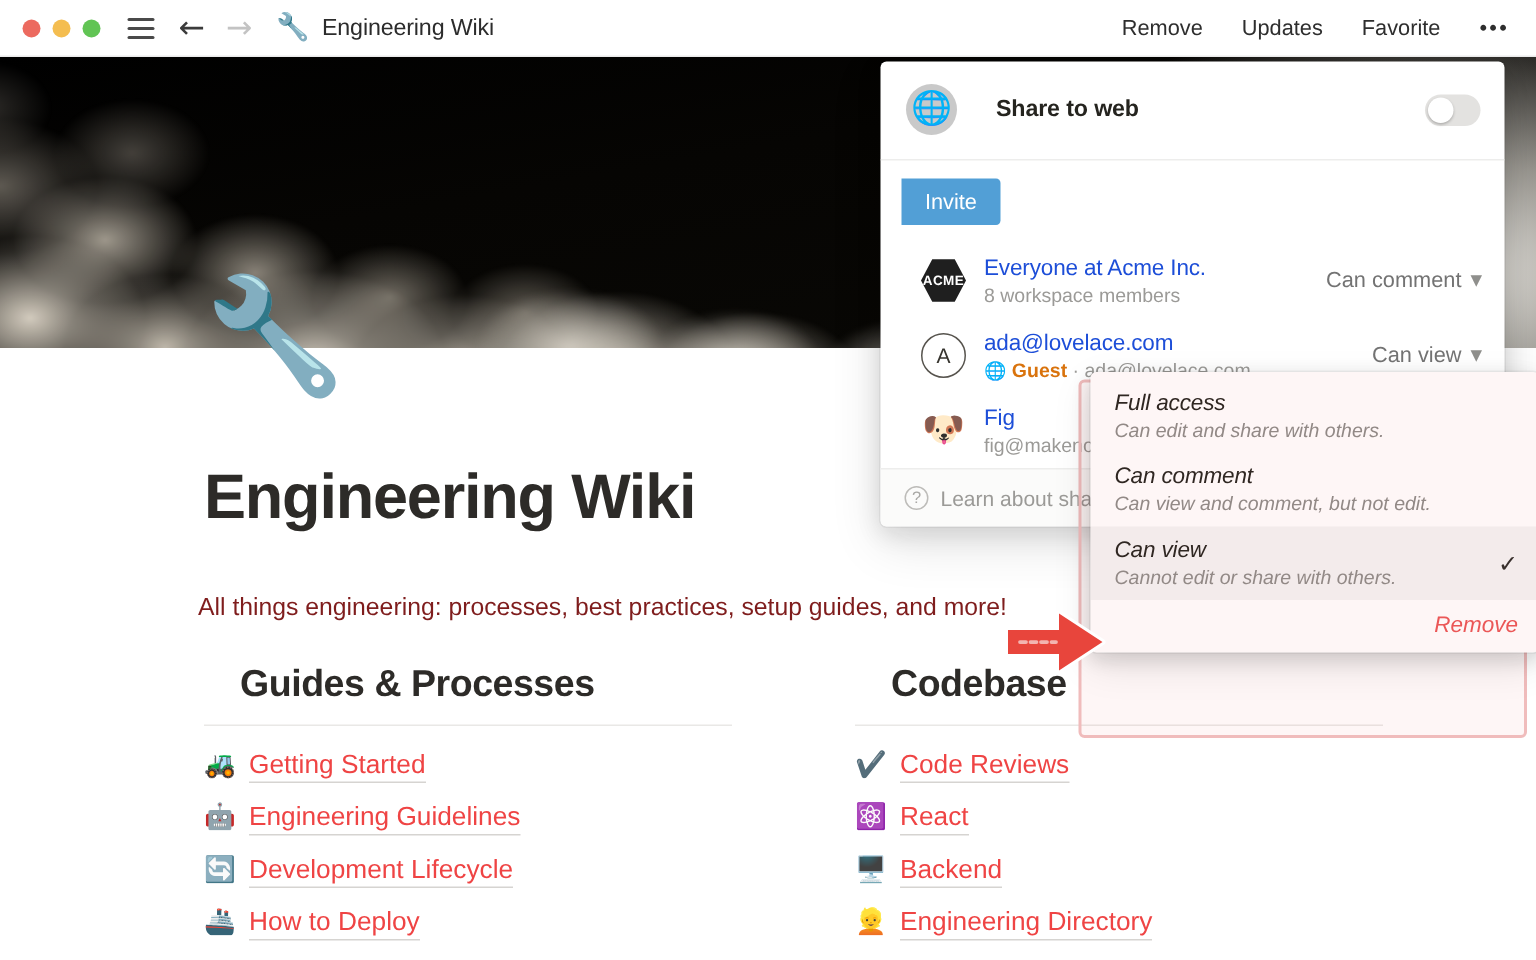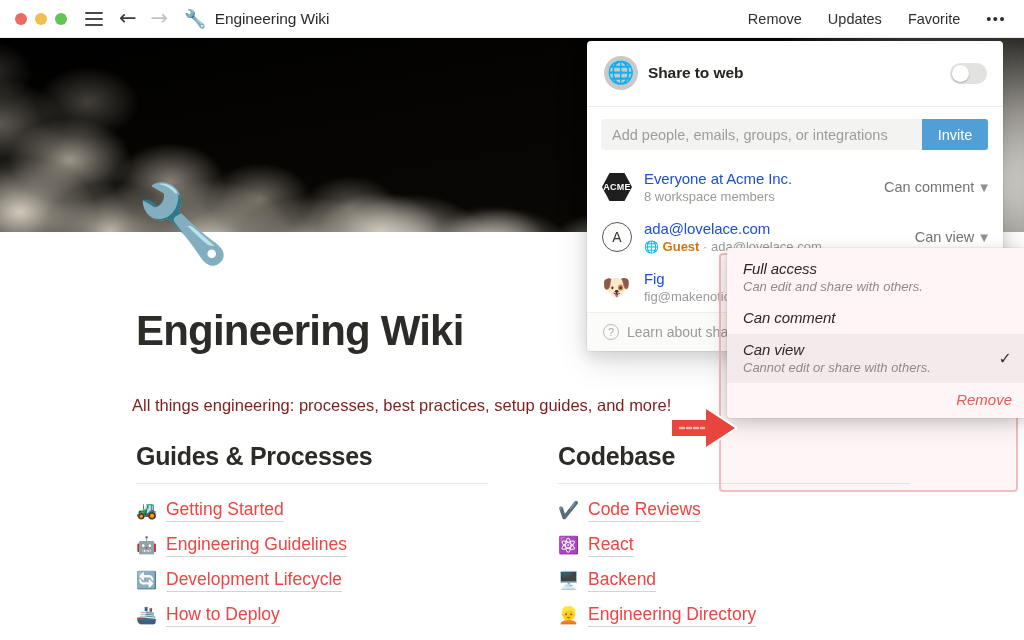--- a/index.html
+++ b/index.html
@@ -125,24 +125,25 @@
   #doc-title {
     position: absolute; left: 136px; top: 75px;
     font-size: 42px; font-weight: bold; color: #2d2b28; letter-spacing: -0.8px;
   }
   #doc-sub {
     position: absolute; left: 132px; top: 164px;
     font-size: 16.5px; color: #7f1d1d;
   }
   .col { position: absolute; top: 210px; width: 352px; }
   .col.left  { left: 136px; }
-  .col.right { left: 558px; }
+  .col.right { left: 570px; }
   .col h2 {
     font-size: 25px; font-weight: bold; color: #2d2b28; letter-spacing: -0.3px;
     padding-bottom: 12px;
+    margin-left: 24px;
   }
   .col .rule { height: 1px; background: #e9e8e6; margin-bottom: 14px; }
   .lnk { display: flex; align-items: center; gap: 9px; margin-bottom: 10px; height: 25px; }
   .lnk .emj { font-size: 17px; line-height: 1; width: 21px; text-align: center;
      font-family: "DejaVu Sans", sans-serif; }
   .lnk .txt {
     font-size: 17.5px; color: #ef4444;
     border-bottom: 1.4px solid #d6d4d1; padding-bottom: 1px;
   }
 
@@ -156,21 +157,21 @@
     overflow: hidden;
   }
   .sp-web { display: flex; align-items: center; padding: 15px 16px 16px 17px; }
   .globe-ico {
     width: 34px; height: 34px; border-radius: 50%;
     background: #c9c9c9; position: relative; flex: none;
     display: flex; align-items: center; justify-content: center;
     color: #ffffff; font-size: 22px; line-height: 1;
     font-family: "DejaVu Sans", sans-serif;
   }
-  .sp-web .txts { margin-left: 10px; text-align: center; }
+  .sp-web .txts { margin-left: 26px; text-align: center; }
   .sp-web .t1 { font-size: 15.5px; color: #25241f; font-weight: 600; letter-spacing: -.1px; }
   .sp-web .t2 { font-size: 13.5px; color: #9b9a97; margin-top: 3px; }
   .toggle {
     margin-left: auto; width: 37px; height: 21px; border-radius: 11px;
     background: #e3e2e0; position: relative; flex: none;
   }
   .toggle .knob {
     position: absolute; top: 2px; left: 2px; width: 17px; height: 17px;
     border-radius: 50%; background: #ffffff;
     box-shadow: 0 1px 2px rgba(0,0,0,.25);
@@ -181,21 +182,21 @@
     flex: 1; height: 31px; background: #f3f3f2; border-radius: 3px 0 0 3px;
     display: flex; align-items: center; padding: 0 11px;
     font-size: 14.5px; color: #9e9d9a;
   }
   .invite-btn {
     width: 66px; height: 31px; background: #529fd6; border-radius: 0 3px 3px 0;
     display: flex; align-items: center; justify-content: center;
     color: #ffffff; font-size: 14.5px; font-weight: 500;
   }
   .prow { display: flex; align-items: center; padding: 8px 15px 8px 15px; min-height: 47px; }
-  .av { width: 30px; height: 30px; flex: none; display: flex; align-items: center; justify-content: center; }
+  .av { width: 30px; height: 30px; flex: none; display: flex; align-items: center; justify-content: center; margin-left: 12px; }
   .av-acme {
     background: #1f1f1f; color: #ffffff; font-size: 9px; font-weight: bold;
     letter-spacing: .3px;
     clip-path: polygon(25% 3%, 75% 3%, 100% 50%, 75% 97%, 25% 97%, 0% 50%);
     border-radius: 3px;
   }
   .av-letter {
     border: 1.4px solid #57544e; border-radius: 50%;
     color: #37352f; font-size: 14px;
   }
@@ -355,21 +356,20 @@
         <div class="t1">Share to web</div>
       </div>
       <div class="toggle">
         <div class="knob"></div>
       </div>
     </div>
 
     <div class="sp-divider"></div>
 
     <div class="sp-invite">
-      <div class="invite-field">Add people, emails, groups, or integrations</div>
       <div class="invite-btn">Invite</div>
     </div>
 
     <div class="prow">
       <div class="av av-acme">ACME</div>
       <div class="meta">
         <div class="n1">Everyone at Acme Inc.</div>
         <div class="n2">8 workspace members</div>
       </div>
       <div class="perm">
@@ -412,20 +412,21 @@
   <div id="perm-menu">
     <div class="mi">
       <div class="mtxt">
         <div class="m1">Full access</div>
         <div class="m2">Can edit and share with others.</div>
       </div>
     </div>
     <div class="mi">
       <div class="mtxt">
         <div class="m1">Can comment</div>
+        <div class="m2">Can view and comment, but not edit.</div>
       </div>
     </div>
     <div class="mi sel">
       <div class="mtxt">
         <div class="m1">Can view</div>
         <div class="m2">Cannot edit or share with others.</div>
       </div>
       <div class="chk">✓</div>
     </div>
     <div class="mi-remove">

